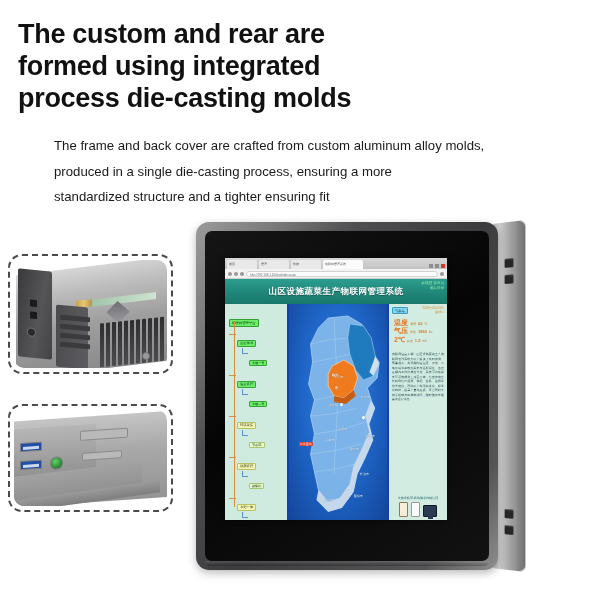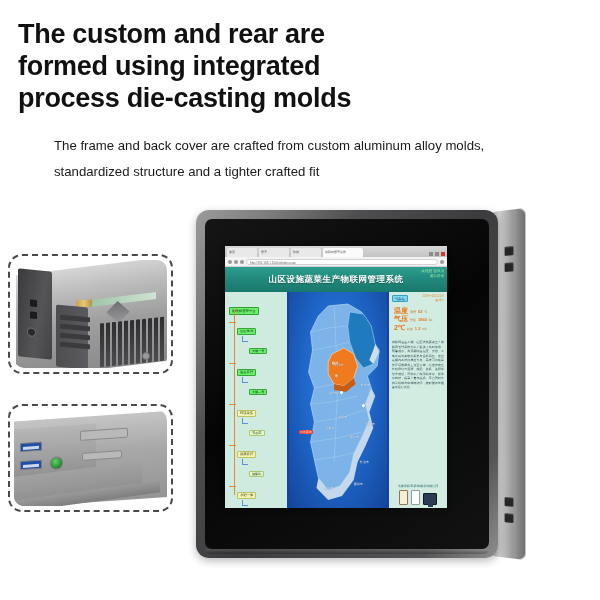--- a/index.html
+++ b/index.html
@@ -113,21 +113,21 @@
   .io-base {
     position: absolute; left: 0; top: 52px; width: 128px; height: 30px;
     background: linear-gradient(180deg,#a2a2a2,#8d8d8d); transform: skewY(-3deg);
   }
   .io-foot {
     position: absolute; left: 0; top: 74px; width: 146px; height: 12px;
     background: linear-gradient(180deg,#9a9a9a,#7e7e7e); transform: skewY(-4deg);
   }
 
   
-  #monitor { position: absolute; left: 196px; top: 210px; width: 330px; height: 348px; }
+  #monitor { position: absolute; left: 196px; top: 222px; width: 330px; height: 348px; }
 
   .side-rail {
     position: absolute; right: 0; top: 2px; width: 34px; height: 344px;
     background: linear-gradient(90deg,#b4b4b4 0%,#cfcfcf 22%,#9d9d9d 60%,#7f7f7f 100%);
     border-radius: 4px 7px 7px 4px;
     transform: perspective(420px) rotateY(-16deg);
     transform-origin: left center;
   }
   .rail-edge {
     position: absolute; right: 0; top: 0; width: 9px; height: 100%;
@@ -311,21 +311,22 @@
 <div id="stage">
 
   <div class="headline">
     <div>The custom and rear are</div>
     <div>formed using integrated</div>
     <div>process die-casting molds</div>
   </div>
 
   <div class="body-copy">
     <div>The frame and back cover are crafted from custom aluminum alloy molds,</div>
-    <div>standardized structure and a tighter crafted fit</div>
+    <div>produced in a single die-casting process, ensuring a more</div>
+    <div>standardized structure and a tighter ensuring fit</div>
   </div>
 
   <div class="inset" id="inset-top">
     <div class="inset-inner">
       <div class="rear-panel"></div>
       <div class="rear-dark">
         <div class="rear-port p1"></div>
         <div class="rear-port p2"></div>
         <div class="rear-port p3"></div>
       </div>

